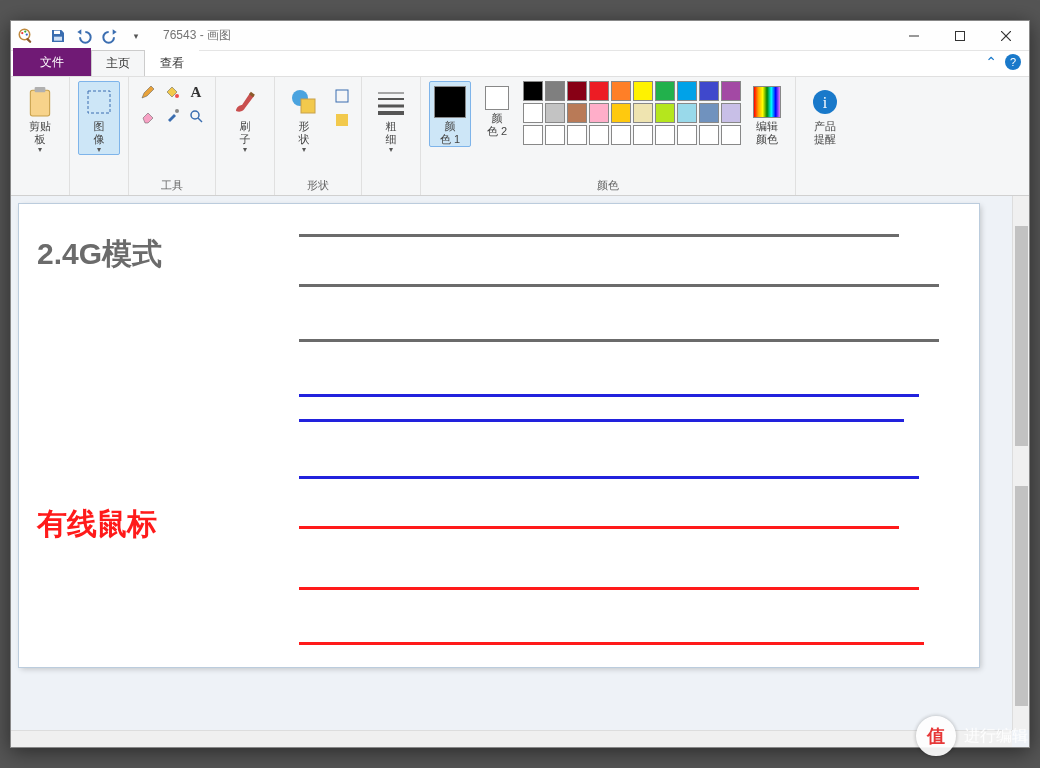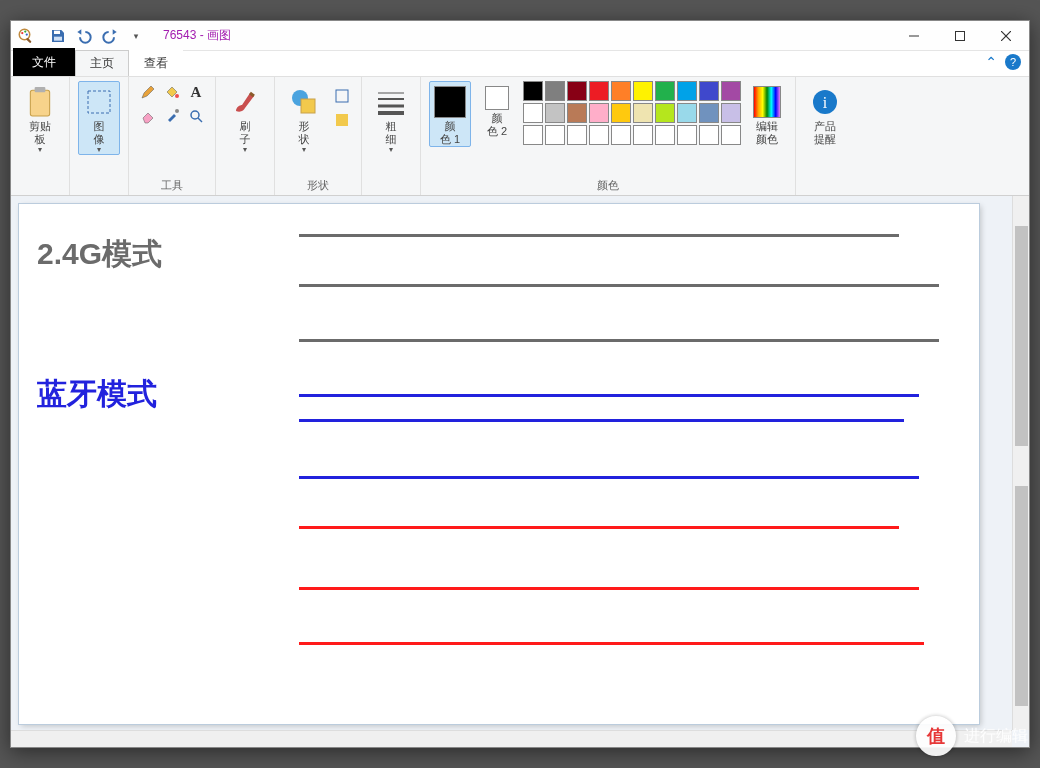--- a/index.html
+++ b/index.html
@@ -3,46 +3,46 @@
 <meta charset="utf-8">
 <style>
   * { box-sizing: border-box; margin: 0; padding: 0; }
   body { font-family: "Microsoft YaHei", "Segoe UI", sans-serif; font-size: 12px; background: #555; display: flex; align-items: center; justify-content: center; height: 768px; }
   .outer { width: 1020px; height: 728px; background: #f5f5f5; border: 1px solid #888; box-shadow: 0 4px 20px rgba(0,0,0,0.5); position: relative; }
   .titlebar { height: 30px; background: #fefefe; display: flex; align-items: center; justify-content: space-between; padding: 0 0 0 6px; border-bottom: 1px solid #e5e5e5;}
   .tb-left { display: flex; align-items: center; gap: 6px; }
   .tb-left .app-icon { width: 18px; height: 18px; display:flex; align-items:center; justify-content:center;}
   .qat { display: flex; align-items: center; gap: 4px; }
   .qat .qbtn { width: 22px; height: 22px; display: flex; align-items: center; justify-content: center; color:#1a5cbf; cursor:pointer;}
-  .title-text { color: #a21caf; font-size: 12px; margin-left: 4px; }
+  .title-text { color: #737373; font-size: 12px; margin-left: 4px; }
   .tb-right { display: flex; }
   .win-btn { width: 46px; height: 30px; display: flex; align-items: center; justify-content: center; cursor:pointer; }
   .tabs { height: 25px; background: #fff; display: flex; align-items: flex-end; padding-left: 2px; position:relative;}
   .tab { padding: 4px 14px 4px; font-size: 12px; cursor:pointer; border:1px solid transparent; border-bottom:none; background:#fff; color:#333;}
-  .tab.file { background: #000000; color: #fff; padding: 5px 18px; }
+  .tab.file { background: #701a75; color: #fff; padding: 5px 26px; }
   .tab.active { border-color:#ccc; background:#f5f6f7; }
   .tabhelp { position:absolute; right:8px; top:3px; display:flex; align-items:center; gap:8px;}
   .help-ico { width:16px; height:16px; background:#1979ca; border-radius:50%; color:#fff; display:flex; align-items:center; justify-content:center; font-size:11px; cursor:pointer;}
   .collapse-ico { color:#1979ca; font-size:14px; cursor:pointer;}
   .ribbon { height: 120px; background: #f5f6f7; border-top:1px solid #e0e0e0; border-bottom: 1px solid #d0d0d0; display: flex; }
   .group { border-right: 1px solid #e0e0e0; padding: 4px 8px 2px; display: flex; flex-direction: column; align-items: center; justify-content: space-between; }
   .group-label { font-size: 11px; color: #666; margin-top: 2px; }
   .group-body { display: flex; align-items: flex-start; gap: 6px; flex:1;}
   .bigbtn { display: flex; flex-direction: column; align-items: center; justify-content: flex-start; padding: 4px 4px 0; cursor:pointer; border:1px solid transparent; border-radius:2px; min-width:40px;}
   .bigbtn.sel { background:#cde6f7; border-color:#7eb4ea;}
   .bigbtn .ico { width: 32px; height: 32px; display:flex; align-items:center; justify-content:center; }
   .bigbtn .lbl { font-size: 11px; color: #444; text-align: center; line-height: 1.2; margin-top:2px; white-space:pre;}
   .bigbtn .dd { font-size: 8px; color:#555; line-height:1;}
   .smallgrid { display:grid; grid-template-columns:repeat(3,22px); grid-auto-rows:22px; gap:2px;}
   .smallbtn { width:22px; height:22px; display:flex; align-items:center; justify-content:center; cursor:pointer; border:1px solid transparent; border-radius:2px;}
   .colorbox { width: 32px; height: 32px; border:1px solid #888;}
   .palette { display:grid; grid-template-columns:repeat(10,20px); grid-auto-rows:20px; gap:2px;}
   .swatch { width:20px; height:20px; border:1px solid #888; cursor:pointer;}
   .canvas-area { position: relative; height: calc(100% - 30px - 25px - 120px); background: #eef2f7; overflow:hidden;}
-  .canvas { position:absolute; left:8px; top:8px; width: 960px; height: 520px; background:#fff; box-shadow: 0 0 0 1px #bcd, 2px 2px 6px rgba(0,0,0,0.2);}
+  .canvas { position:absolute; left:8px; top:8px; width: 960px; height: 463px; background:#fff; box-shadow: 0 0 0 1px #bcd, 2px 2px 6px rgba(0,0,0,0.2);}
   .scroll-v { position:absolute; right:0; top:0; width:17px; height:calc(100% - 17px); background:#f0f0f0; border-left:1px solid #ddd;}
   .scroll-v .thumb { position:absolute; left:2px; width:13px; background:#c2c2c2; }
   .scroll-h { position:absolute; left:0; bottom:0; height:17px; width:calc(100% - 17px); background:#f0f0f0; border-top:1px solid #ddd;}
   .ctext { position:absolute; font-weight:bold; }
   .cline { position:absolute; height:3px; }
   .rainbow { width:28px; height:32px; background: linear-gradient(90deg, red, orange, yellow, green, cyan, blue, violet); border:1px solid #888;}
   .watermark { position:absolute; right:12px; bottom:12px; display:flex; align-items:center; gap:8px; color:#fff; font-size:16px; opacity:0.92;}
   .watermark .circ { width:40px; height:40px; border-radius:50%; background:#fff; display:flex; align-items:center; justify-content:center; border:2px solid #fff; box-shadow:0 0 4px rgba(0,0,0,0.3);}
   .watermark .circ span { color:#e62828; font-size:18px; font-weight:bold;}
 </style>
@@ -324,21 +324,21 @@
 提醒</span>
         </div>
       </div>
       <span class="group-label">&nbsp;</span>
     </div>
   </div>
 
   <div class="canvas-area">
     <div class="canvas">
       <span class="ctext" id="lbl1" style="left: 18px; top: 30px; font-size: 30px; color: rgb(107, 107, 107);">2.4G模式</span>
-      <span class="ctext" id="lbl2" style="left: 18px; top: 170px; font-size: 30px; color: rgb(34, 34, 221);">蓝牙模式</span>
+      <span class="ctext" id="lbl3" style="left: 18px; top: 300px; font-size: 30px; color: rgb(255, 26, 26);">有线鼠标</span>
 
       <div class="cline s1" style="left: 280px; top: 30px; width: 600px; background: rgb(107, 107, 107);"></div>
       <div class="cline s1" style="left: 280px; top: 80px; width: 640px; background: rgb(107, 107, 107);"></div>
       <div class="cline s1" style="left: 280px; top: 135px; width: 640px; background: rgb(107, 107, 107);"></div>
 
       <div class="cline s2" style="left: 280px; top: 190px; width: 620px; background: rgb(34, 34, 221);"></div>
       <div class="cline s2" style="left: 280px; top: 215px; width: 605px; background: rgb(34, 34, 221);"></div>
       <div class="cline s2" style="left: 280px; top: 272px; width: 620px; background: rgb(34, 34, 221);"></div>
 
       <div class="cline s3" style="left: 280px; top: 322px; width: 600px; background: rgb(255, 26, 26);"></div>

